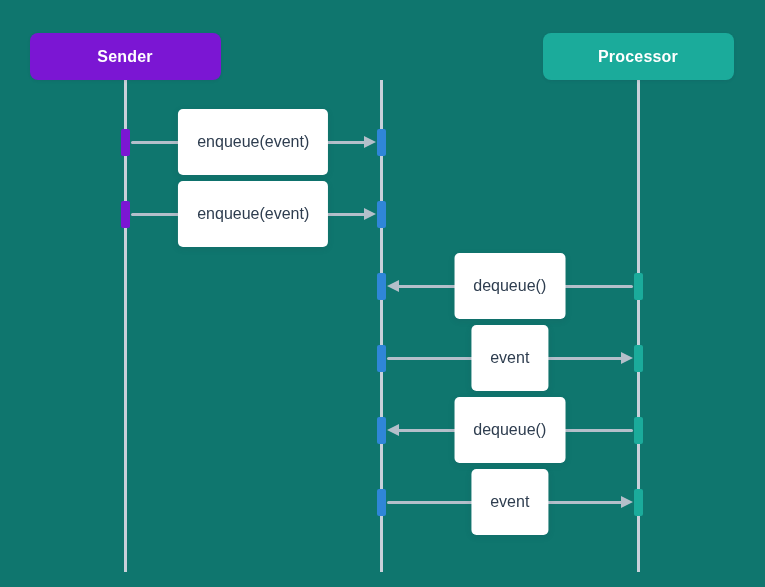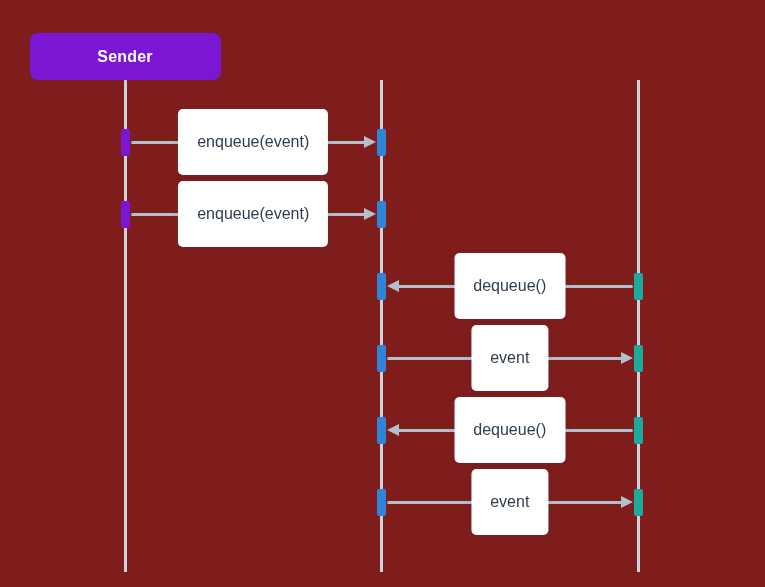--- a/index.html
+++ b/index.html
@@ -63,25 +63,26 @@
     padding: 24px 19px;
     font-size: 16px;
     white-space: nowrap;
     z-index: 4;
     box-shadow: 0 2px 6px rgba(45,58,73,0.12);
   }
 </style>
 </head>
 <body>
 
-<div class="stage" style="background: #7f1d1d;">
+<div class="stage" style="background: #0f766e;">
     <div class="lifeline" style="left: 123.5px; top: 80px; height: 492px; background: rgb(201, 209, 218);"></div>
     <div class="actor-header" style="left: 29.5px; top: 33px; background: rgb(123, 22, 211); color: rgb(255, 255, 255);">Sender</div>
     <div class="lifeline" style="left: 380px; top: 80px; height: 492px; background: rgb(201, 209, 218);"></div>
     <div class="lifeline" style="left: 636.5px; top: 80px; height: 492px; background: rgb(201, 209, 218);"></div>
+    <div class="actor-header" style="left: 542.5px; top: 33px; background: rgb(27, 171, 155); color: rgb(255, 255, 255);">Processor</div>
     <div class="activation-bar" style="left: 120.5px; top: 128.5px; background: rgb(123, 22, 211);"></div>
     <div class="activation-bar" style="left: 377px; top: 128.5px; background: rgb(47, 134, 216);"></div>
     <div class="arrowhead" style="left: 364px; top: 136px; border-left: 12px solid rgb(180, 191, 202);"></div>
     <div class="message-line" style="left: 130.5px; top: 140.5px; width: 236.5px; background: rgb(180, 191, 202);"></div>
     <div class="message-label" style="left: 253.25px; top: 142px; background: rgb(255, 255, 255); color: rgb(46, 61, 79);">enqueue(event)</div>
     <div class="activation-bar" style="left: 120.5px; top: 200.5px; background: rgb(123, 22, 211);"></div>
     <div class="activation-bar" style="left: 377px; top: 200.5px; background: rgb(47, 134, 216);"></div>
     <div class="arrowhead" style="left: 364px; top: 208px; border-left: 12px solid rgb(180, 191, 202);"></div>
     <div class="message-line" style="left: 130.5px; top: 212.5px; width: 236.5px; background: rgb(180, 191, 202);"></div>
     <div class="message-label" style="left: 253.25px; top: 214px; background: rgb(255, 255, 255); color: rgb(46, 61, 79);">enqueue(event)</div>

